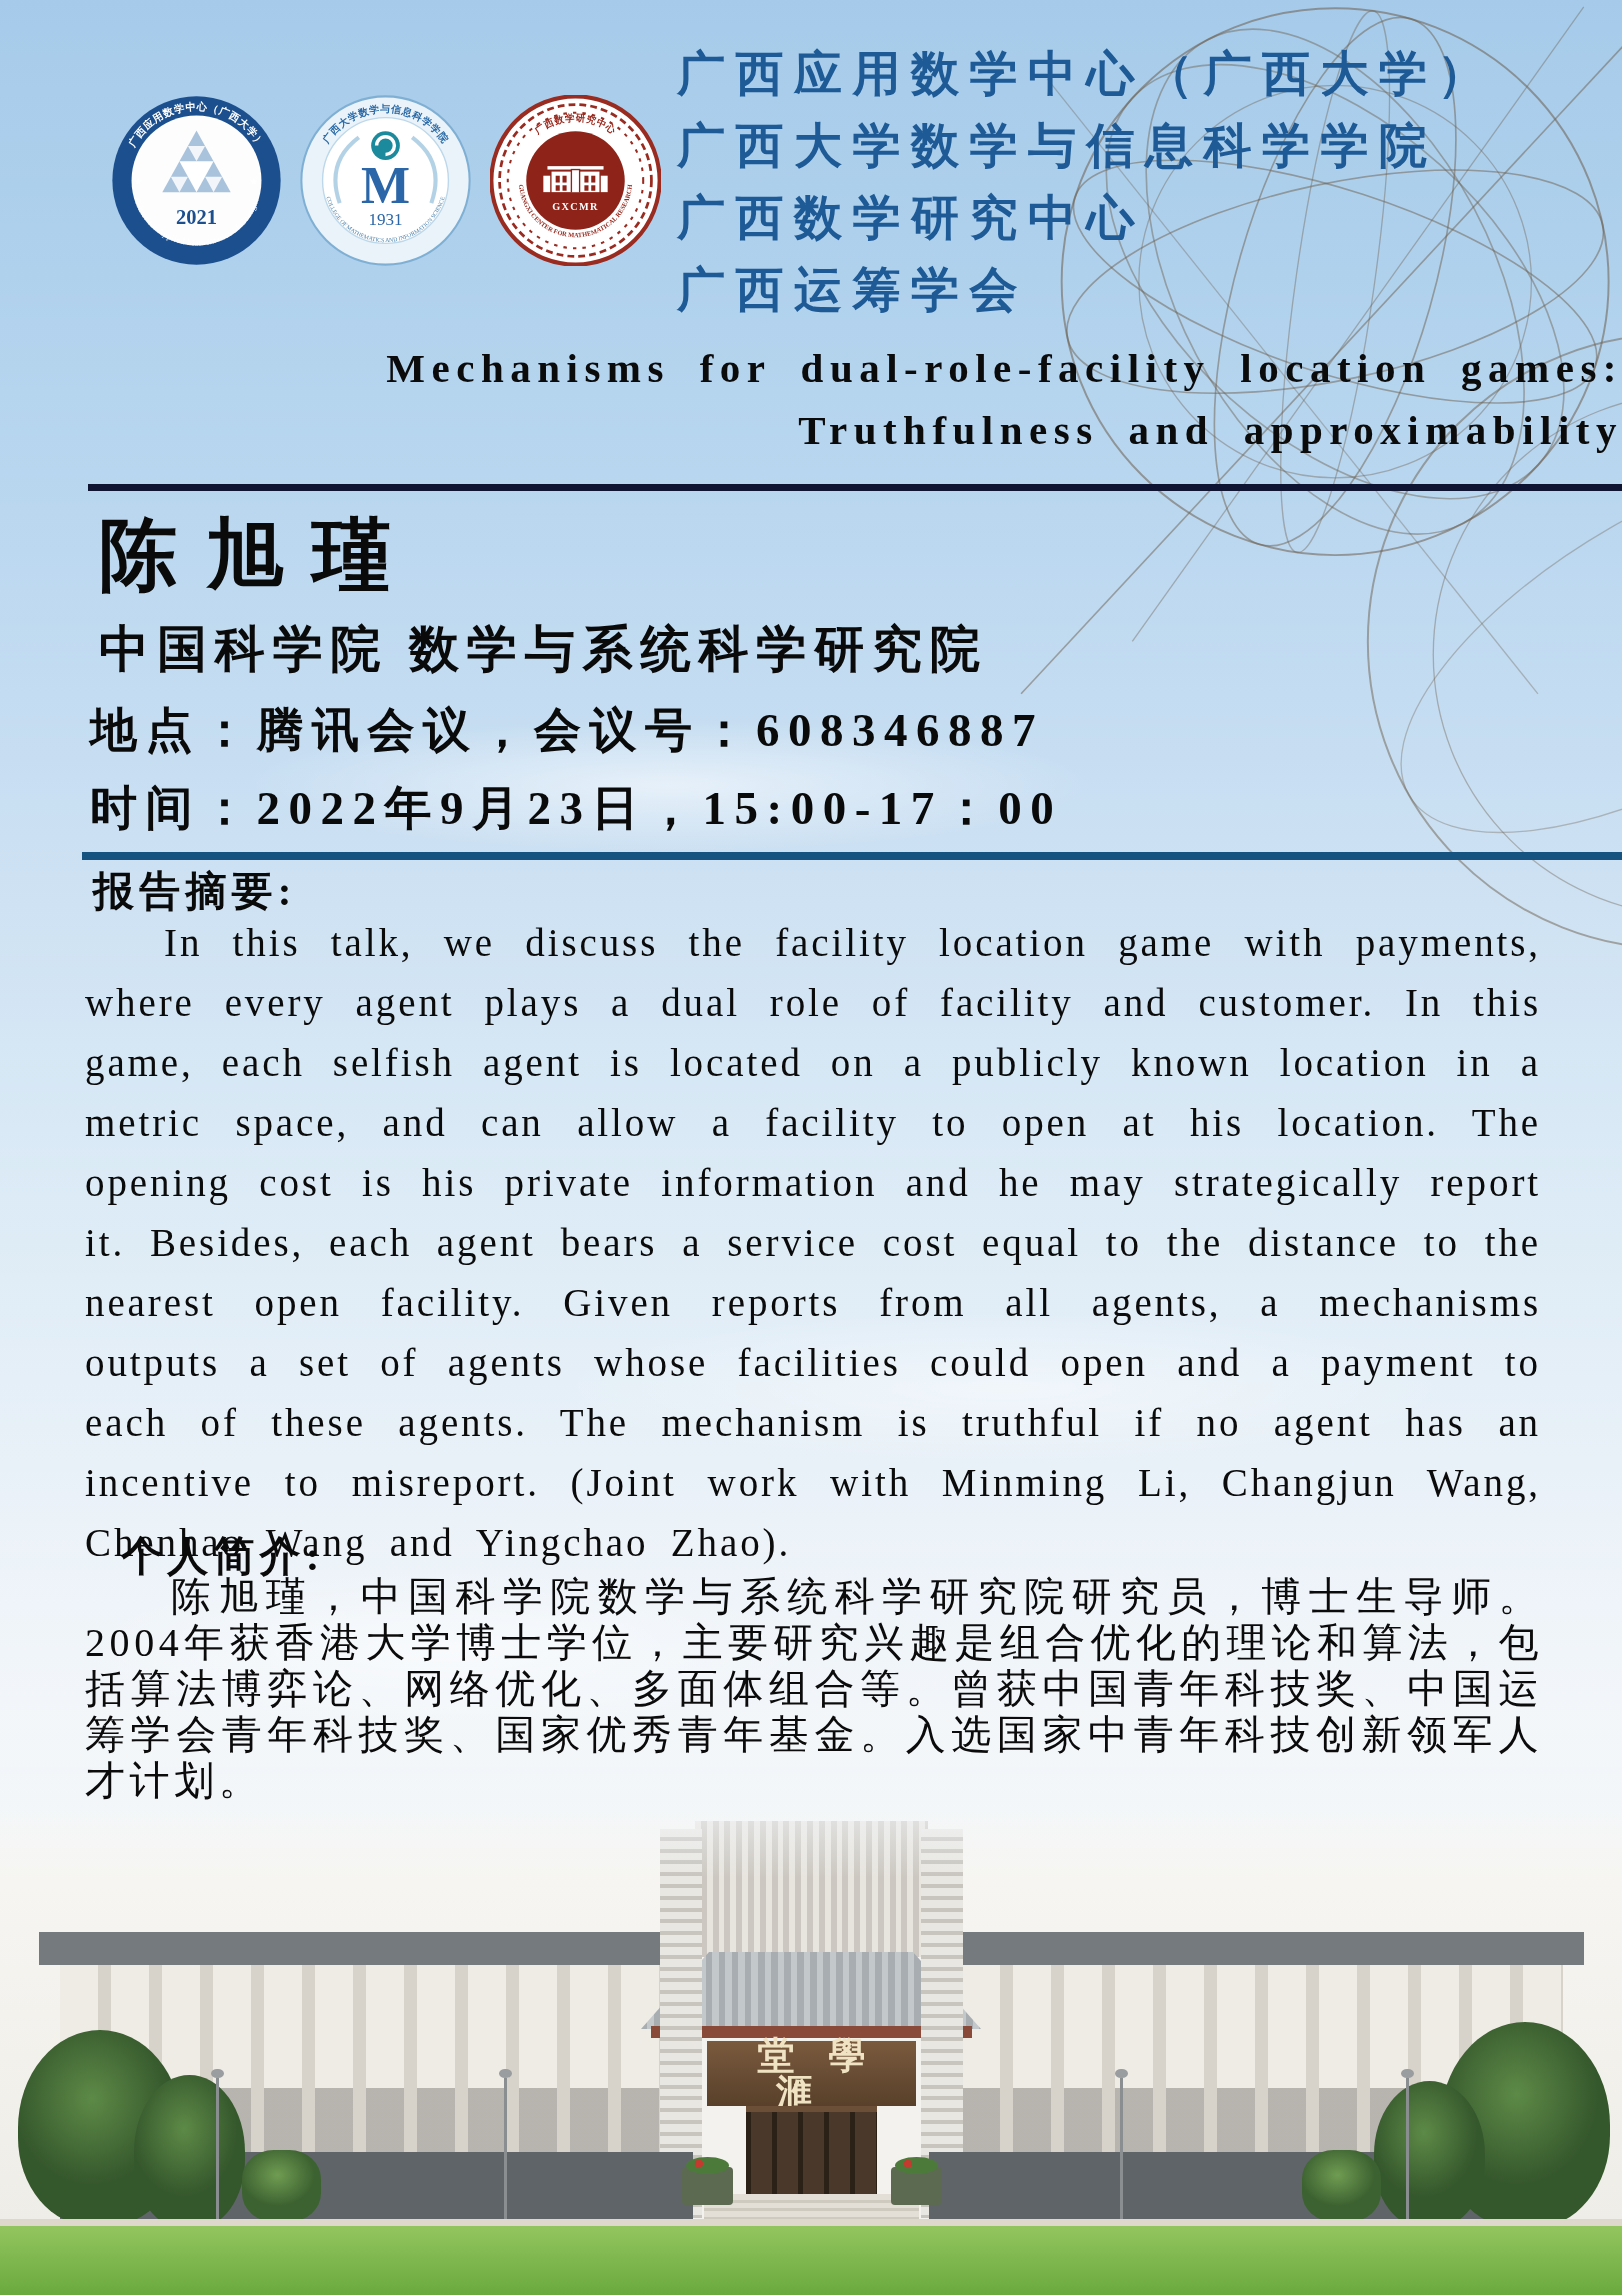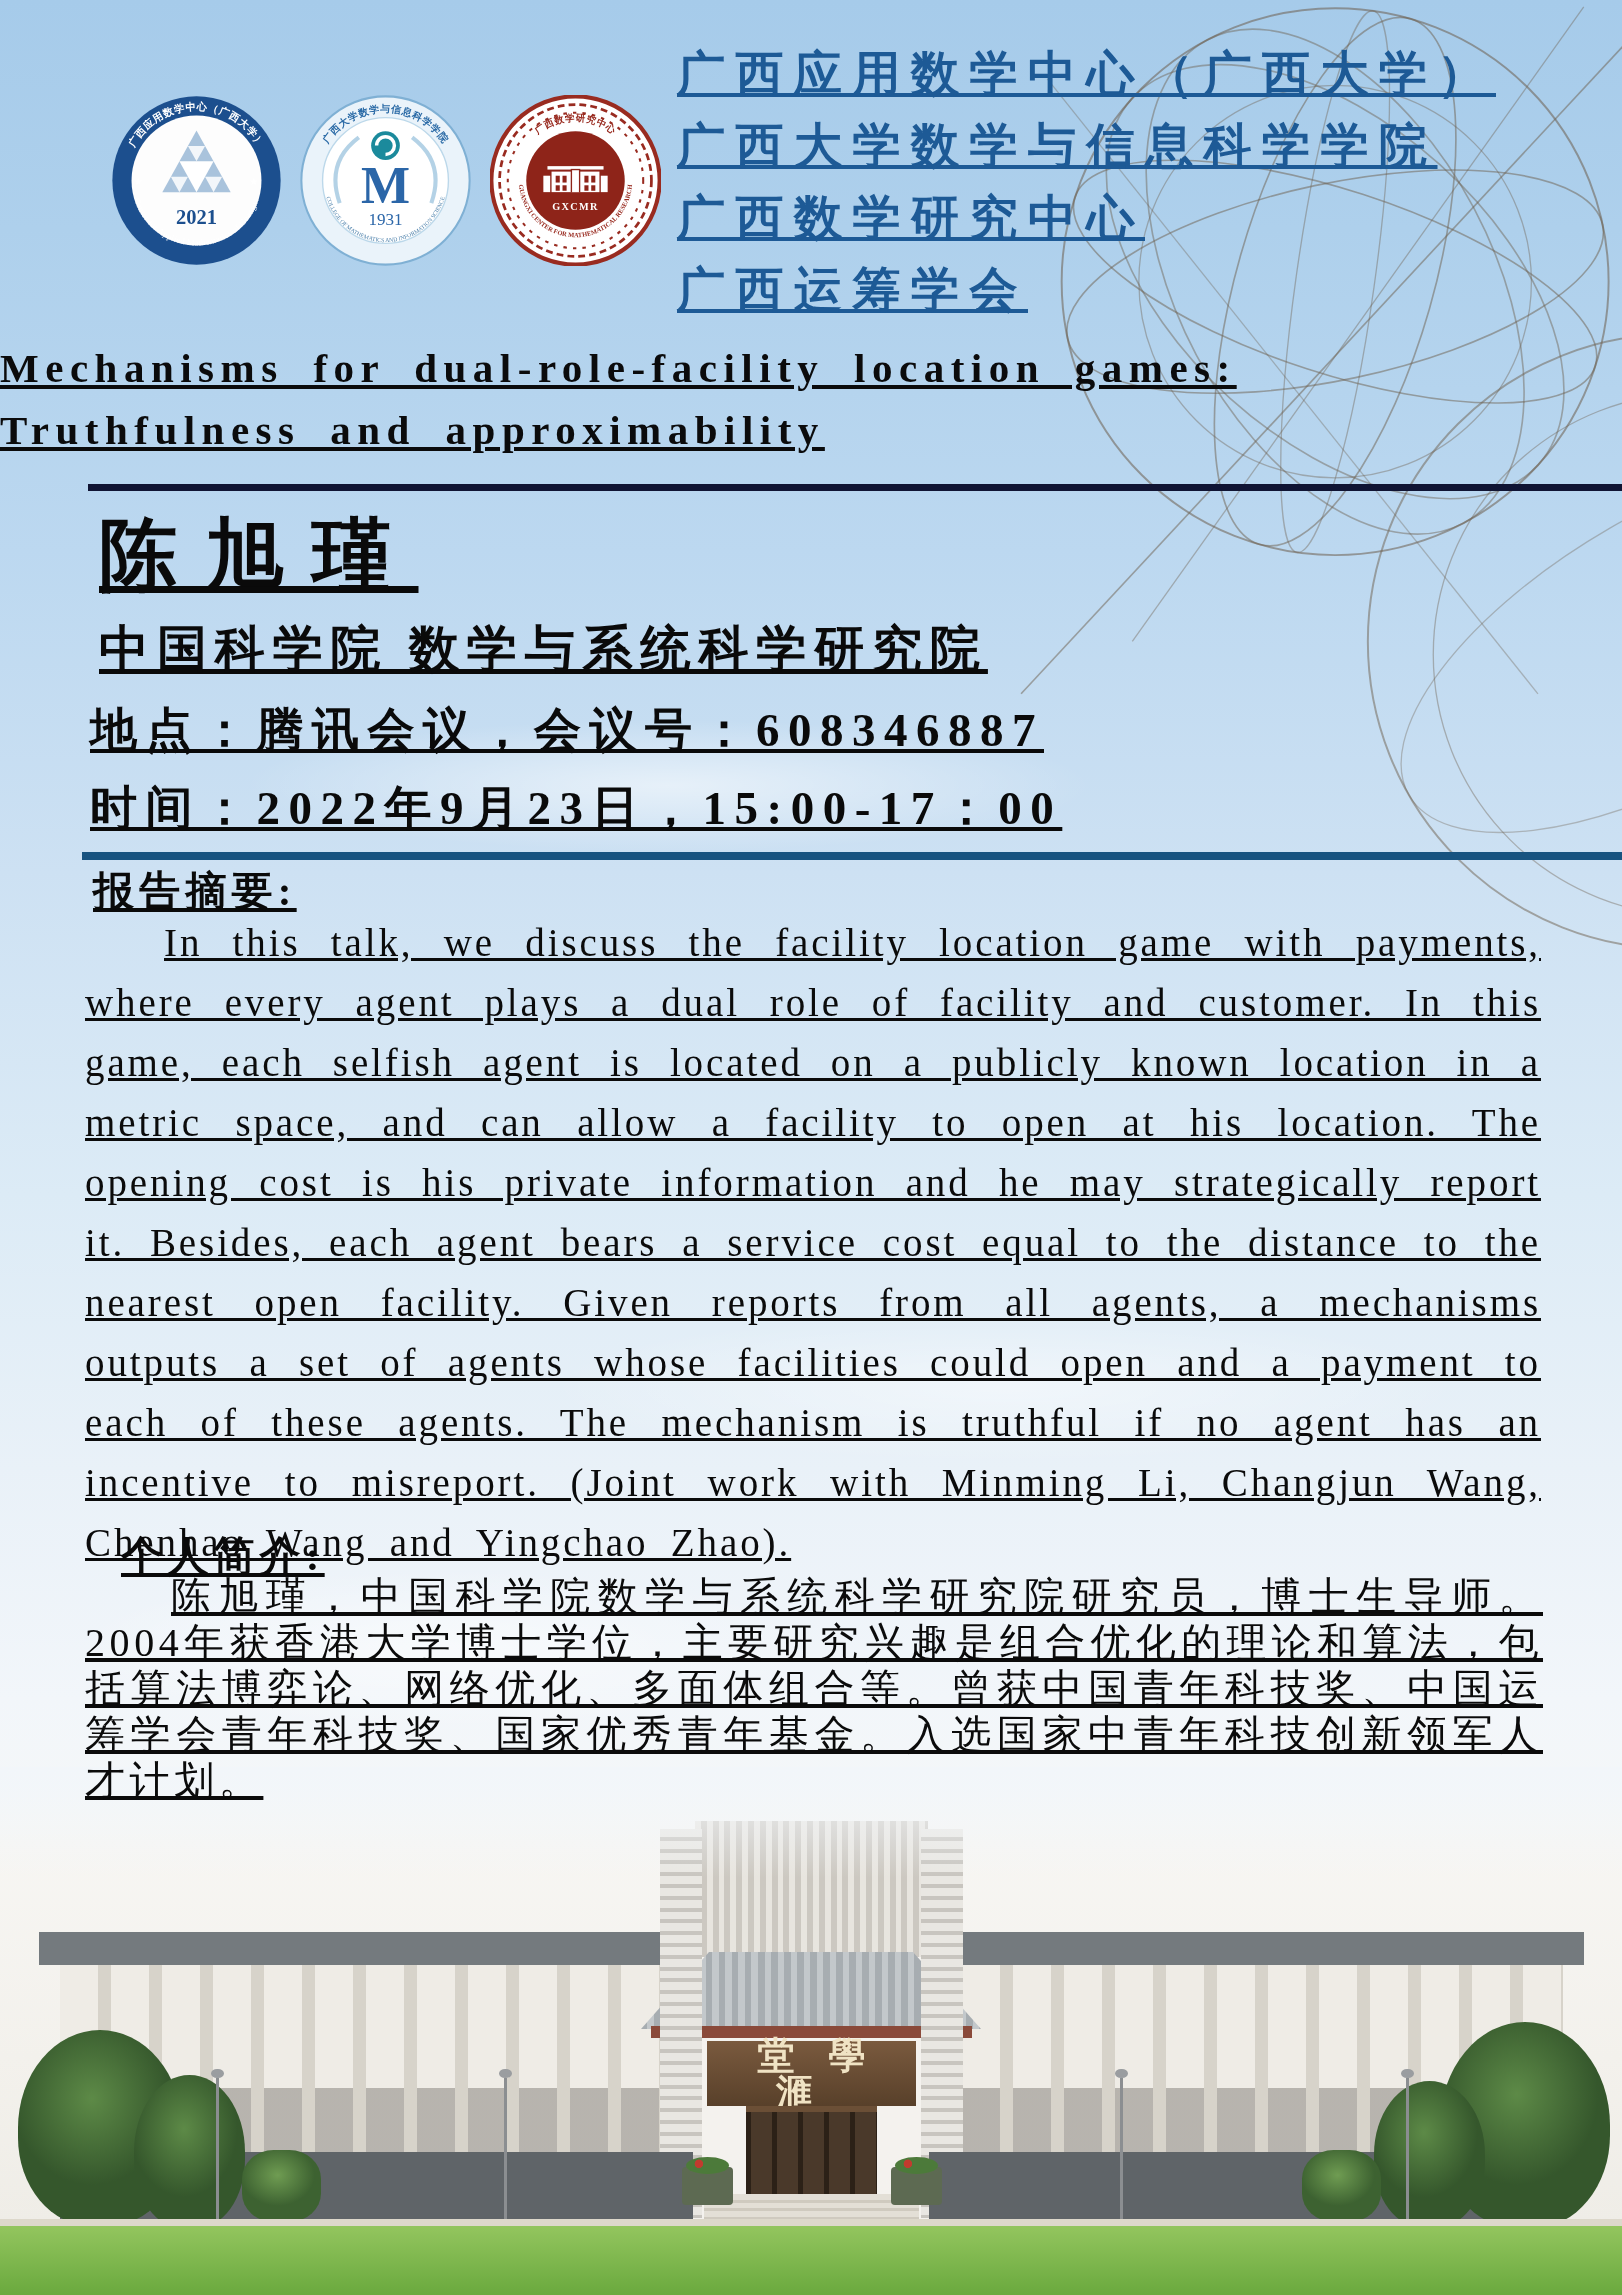--- a/index.html
+++ b/index.html
@@ -8,27 +8,27 @@
     background:linear-gradient(180deg,#a6cbea 0%,#aed0ec 10%,#bcd8f0 24%,#cde1f3 38%,#dcebf6 52%,#e9f1f8 64%,#f2f6fa 74%,#f7f8f6 84%,#f6f5f2 100%);}
   .layer{position:absolute;}
   
   #sphere-svg{left:851px;top:0;width:772px;height:982px;z-index:1;}
   
   .cloud{z-index:2;pointer-events:none;}
   #cloud1{left:79px;top:694px;width:1178px;height:183px;background:radial-gradient(50% 50% at 50% 50%,rgba(255,255,255,.55),rgba(255,255,255,0) 72%);}
   #cloud2{left:366px;top:1283px;width:1276px;height:209px;background:radial-gradient(50% 50% at 50% 50%,rgba(255,255,255,.45),rgba(255,255,255,0) 72%);}
   #cloud3{left:-79px;top:1538px;width:1047px;height:222px;background:radial-gradient(50% 50% at 50% 50%,rgba(255,255,255,.55),rgba(255,255,255,0) 72%);}
   
-  .content{z-index:3;text-decoration:underline;}
+  .content{z-index:3;}
   #logo-row{left:111px;top:95px;width:576px;height:177px;display:flex;gap:18.3px;}
   .logo{width:171px;height:171px;flex:0 0 auto;}
   #org-block{left:677px;top:38px;width:870px;color:#1d5a96;font-weight:bold;
     font-size:48px;letter-spacing:10.5px;line-height:72px;white-space:nowrap;}
   
-  #title-block{left:0;top:337px;width:1623px;text-align:left;color:#0b0b0c;font-weight:bold;
+  #title-block{left:0;top:337px;width:1623px;text-align:right;color:#0b0b0c;font-weight:bold;
     font-size:41px;letter-spacing:6.5px;word-spacing:13px;line-height:62px;}
   #divider-1{left:88px;top:484px;width:1534px;height:7.2px;background:#101433;}
   
   #speaker-row{left:99px;top:516px;display:flex;align-items:flex-start;gap:38px;color:#0a0a0a;white-space:nowrap;}
   #speaker-name{font-size:79px;font-weight:bold;letter-spacing:27.5px;line-height:1;}
   #speaker-title{font-size:47px;font-weight:bold;letter-spacing:7.9px;}
   #affiliation{left:99px;top:616px;font-size:50px;font-weight:bold;letter-spacing:7.9px;color:#0a0a0a;white-space:nowrap;}
   #venue-line{left:90px;top:699px;font-size:47px;font-weight:bold;letter-spacing:8.5px;color:#0a0a0a;white-space:nowrap;}
   #time-line{left:90px;top:777px;font-size:47px;font-weight:bold;letter-spacing:8.5px;color:#0a0a0a;white-space:nowrap;}
   #divider-2{left:82px;top:852px;width:1541px;height:7.9px;background:#175380;}

